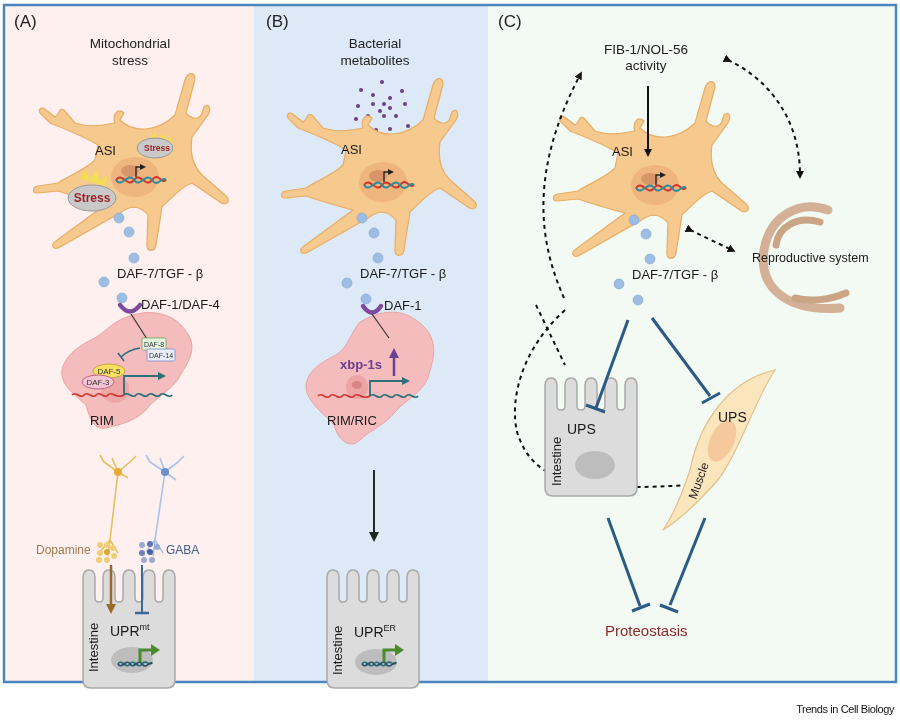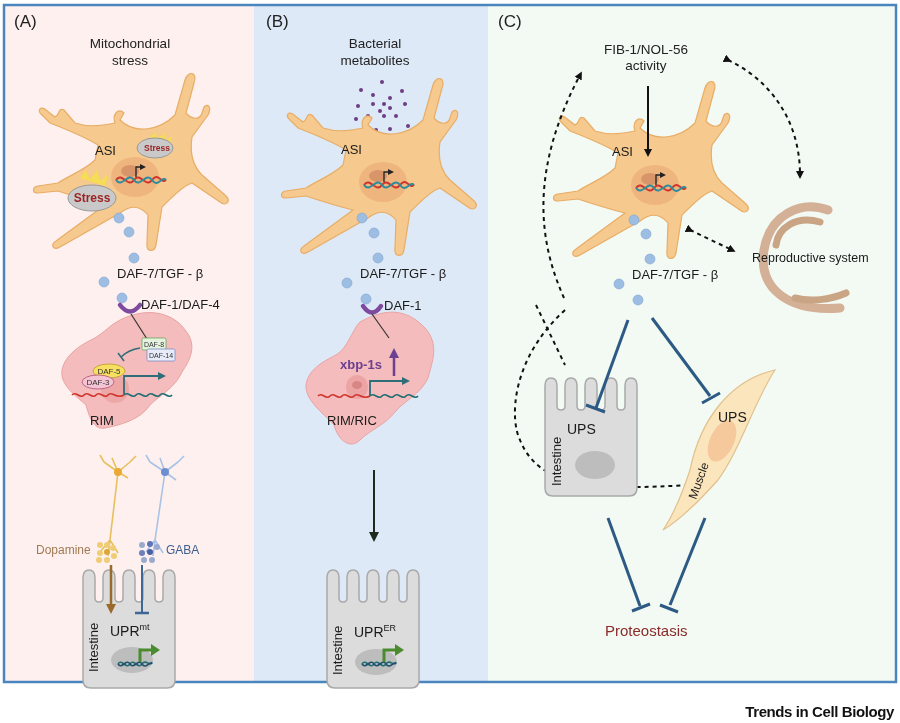--- a/index.html
+++ b/index.html
@@ -4,21 +4,21 @@
 <style>
   html, body { margin: 0; padding: 0; background: #ffffff; }
   body { width: 900px; height: 723px; position: relative; overflow: hidden;
          font-family: "Liberation Sans", "DejaVu Sans", sans-serif; }
   #fig { position: absolute; left: 0; top: 0; width: 900px; height: 723px; }
   svg text { font-family: "Liberation Sans", "DejaVu Sans", sans-serif; }
   .lbl { fill: #1a1a1a; font-size: 13px; }
   .panel-letter { fill: #222; font-size: 17px; }
   .title { fill: #222; font-size: 13.5px; text-anchor: middle; }
   .small { font-size: 7px; fill: #333; text-anchor: middle; }
-  .credit { position: absolute; right: 6px; top: 703px; font-size: 15px; font-weight: bold;
+  .credit { position: absolute; right: 6px; top: 703px; font-size: 11px; font-weight: normal;
             color: #111; letter-spacing: -0.4px; }
 </style>
 </head>
 <body>
 
 <svg id="fig" width="900" height="723" viewBox="0 0 900 723" xmlns="http://www.w3.org/2000/svg">
   <defs>
     <marker id="arrBlack" markerWidth="8" markerHeight="8" refX="4" refY="4" orient="auto" markerUnits="userSpaceOnUse">
       <path d="M0,0 L8,4 L0,8 z" fill="#111"></path>
     </marker>

